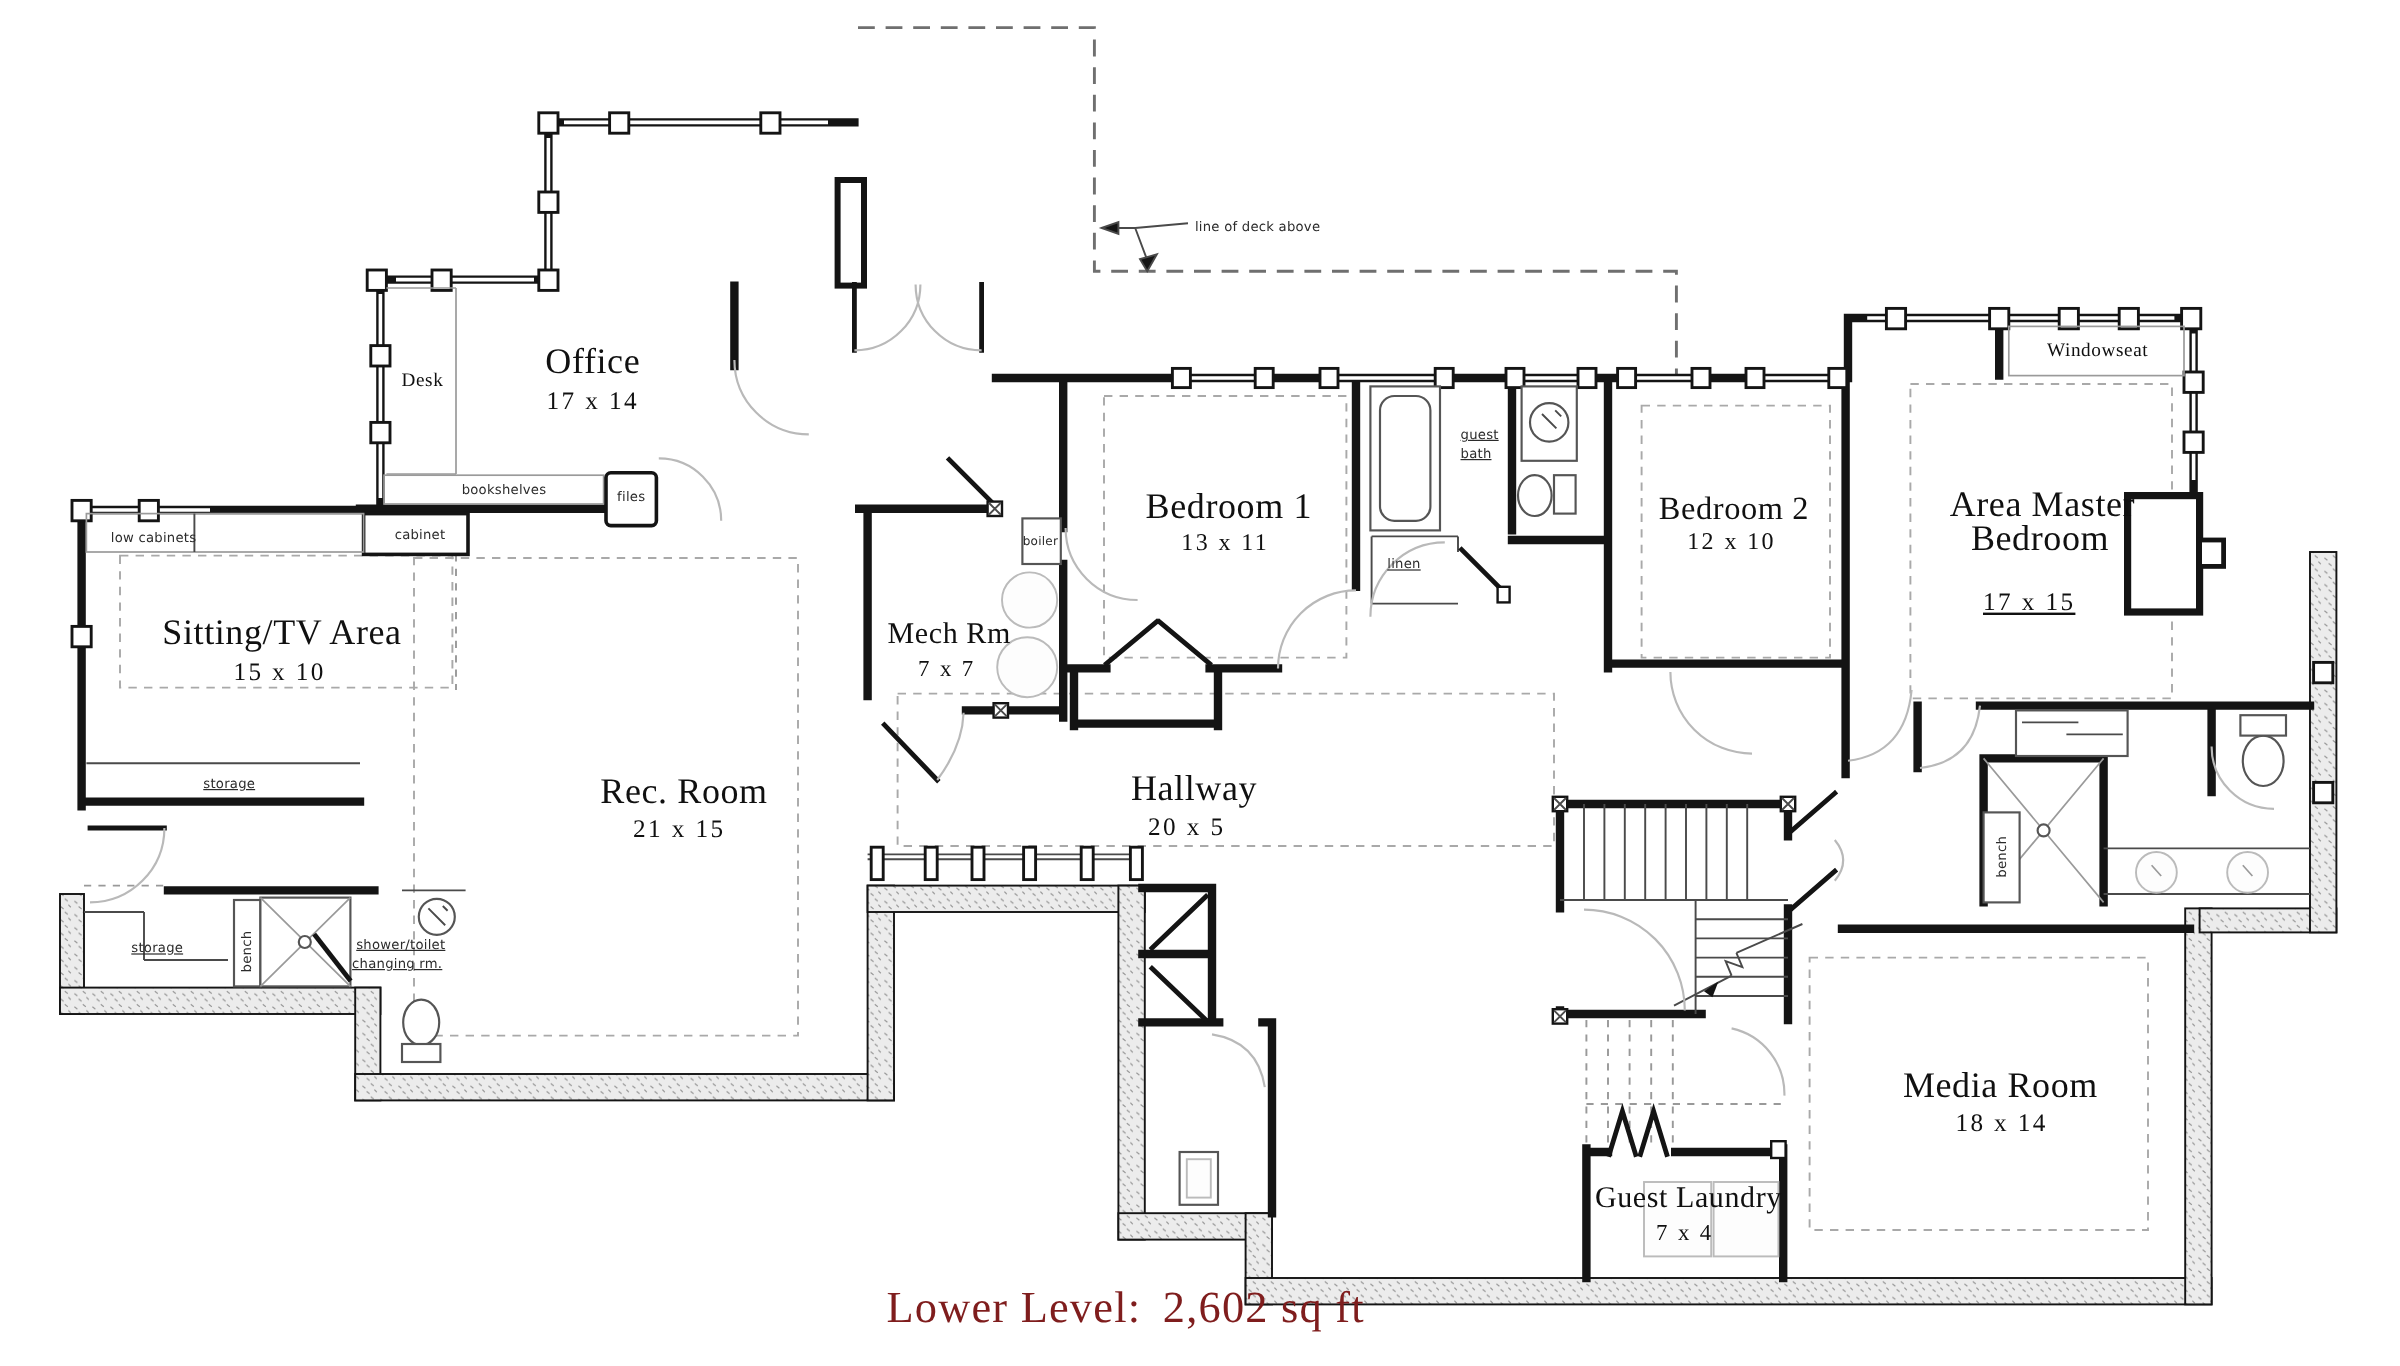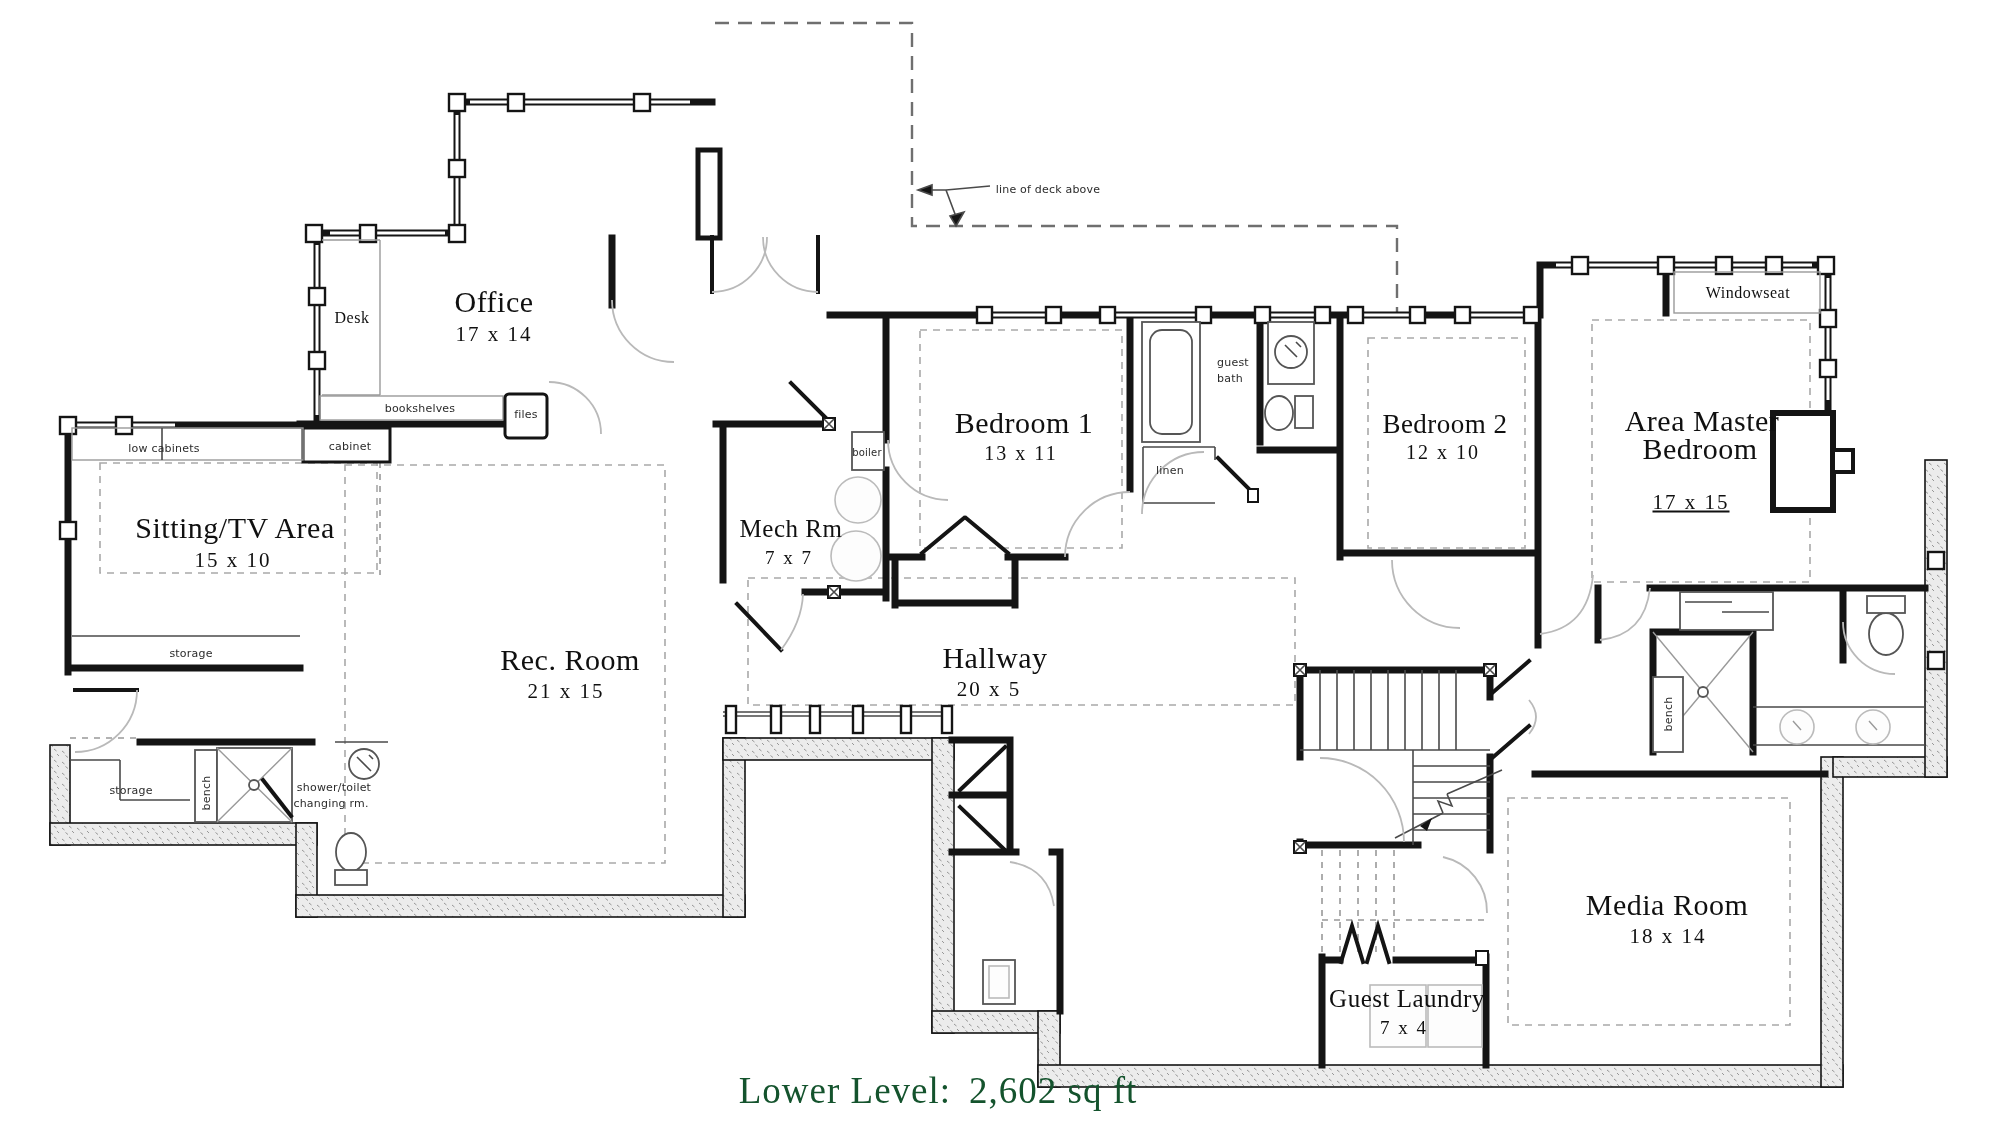--- a/index.html
+++ b/index.html
@@ -20,23 +20,23 @@
   .mull{fill:#fff;stroke:#141414;stroke-width:2.4;}
   .xbox{fill:#fff;stroke:#141414;stroke-width:2;}
   .stip{fill:url(#stip);stroke:#141414;stroke-width:1.6;}
   .lbl{position:absolute;transform:translate(-50%,-50%);color:#101010;white-space:nowrap;
        font-family:"Liberation Serif",serif;letter-spacing:.5px;}
   .rname{font-size:30px;}
   .rname.sm{font-size:25px;text-align:right;}
   .dims{font-size:21px;letter-spacing:2px;}
   .tiny{position:absolute;transform:translate(-50%,-50%);font-family:"DejaVu Sans",sans-serif;
         font-size:11px;color:#2b2b2b;white-space:nowrap;letter-spacing:.2px;}
-  .tiny.u{}
+  .tiny.u{text-decoration:underline;}
   .vert{transform:translate(-50%,-50%) rotate(-90deg);}
-  .title{position:absolute;transform:translate(-50%,-50%);font-size:37px;color:#14532d;
+  .title{position:absolute;transform:translate(-50%,-50%);font-size:37px;color:#7f1d1d;
          white-space:nowrap;letter-spacing:1px;}
   .title .gap{display:inline-block;width:18px;}
 </style>
 </head>
 <body>
 
 <div id="stage">
 
 <svg width="2000" height="1138" viewBox="0 0 2000 1138">
   <defs>
@@ -282,21 +282,21 @@
 <div class="lbl rname" style="left:1667px;top:905px;">Media Room</div>
 <div class="lbl dims" style="left:1668px;top:936px;">18 x 14</div>
 <div class="lbl rname sm" style="left:1407px;top:999px;">Guest Laundry</div>
 <div class="lbl dims" style="left:1404px;top:1028px;font-size:19px;">7 x 4</div>
 
 <div class="lbl" style="left:352px;top:318px;font-size:16px;">Desk</div>
 <div class="lbl" style="left:1748px;top:293px;font-size:16px;">Windowseat</div>
 <div class="tiny" style="left:420px;top:408px;">bookshelves</div>
 <div class="tiny" style="left:526px;top:414px;">files</div>
 <div class="tiny" style="left:350px;top:446px;">cabinet</div>
-<div class="tiny" style="left:128px;top:448px;margin-left:36px;">low cabinets</div>
+<div class="tiny" style="left:128px;top:448px;">low cabinets</div>
 <div class="tiny u" style="left:191px;top:653px;">storage</div>
 <div class="tiny u" style="left:131px;top:790px;">storage</div>
 <div class="tiny vert" style="left:206px;top:793px;">bench</div>
 <div class="tiny u" style="left:334px;top:787px;">shower/toilet</div>
 <div class="tiny u" style="left:331px;top:803px;">changing rm.</div>
 <div class="tiny u" style="left:1233px;top:362px;">guest</div>
 <div class="tiny u" style="left:1230px;top:378px;">bath</div>
 <div class="tiny u" style="left:1170px;top:470px;">linen</div>
 <div class="tiny" style="left:867px;top:452px;font-size:10px;">boiler</div>
 <div class="tiny vert" style="left:1668px;top:714px;">bench</div>

